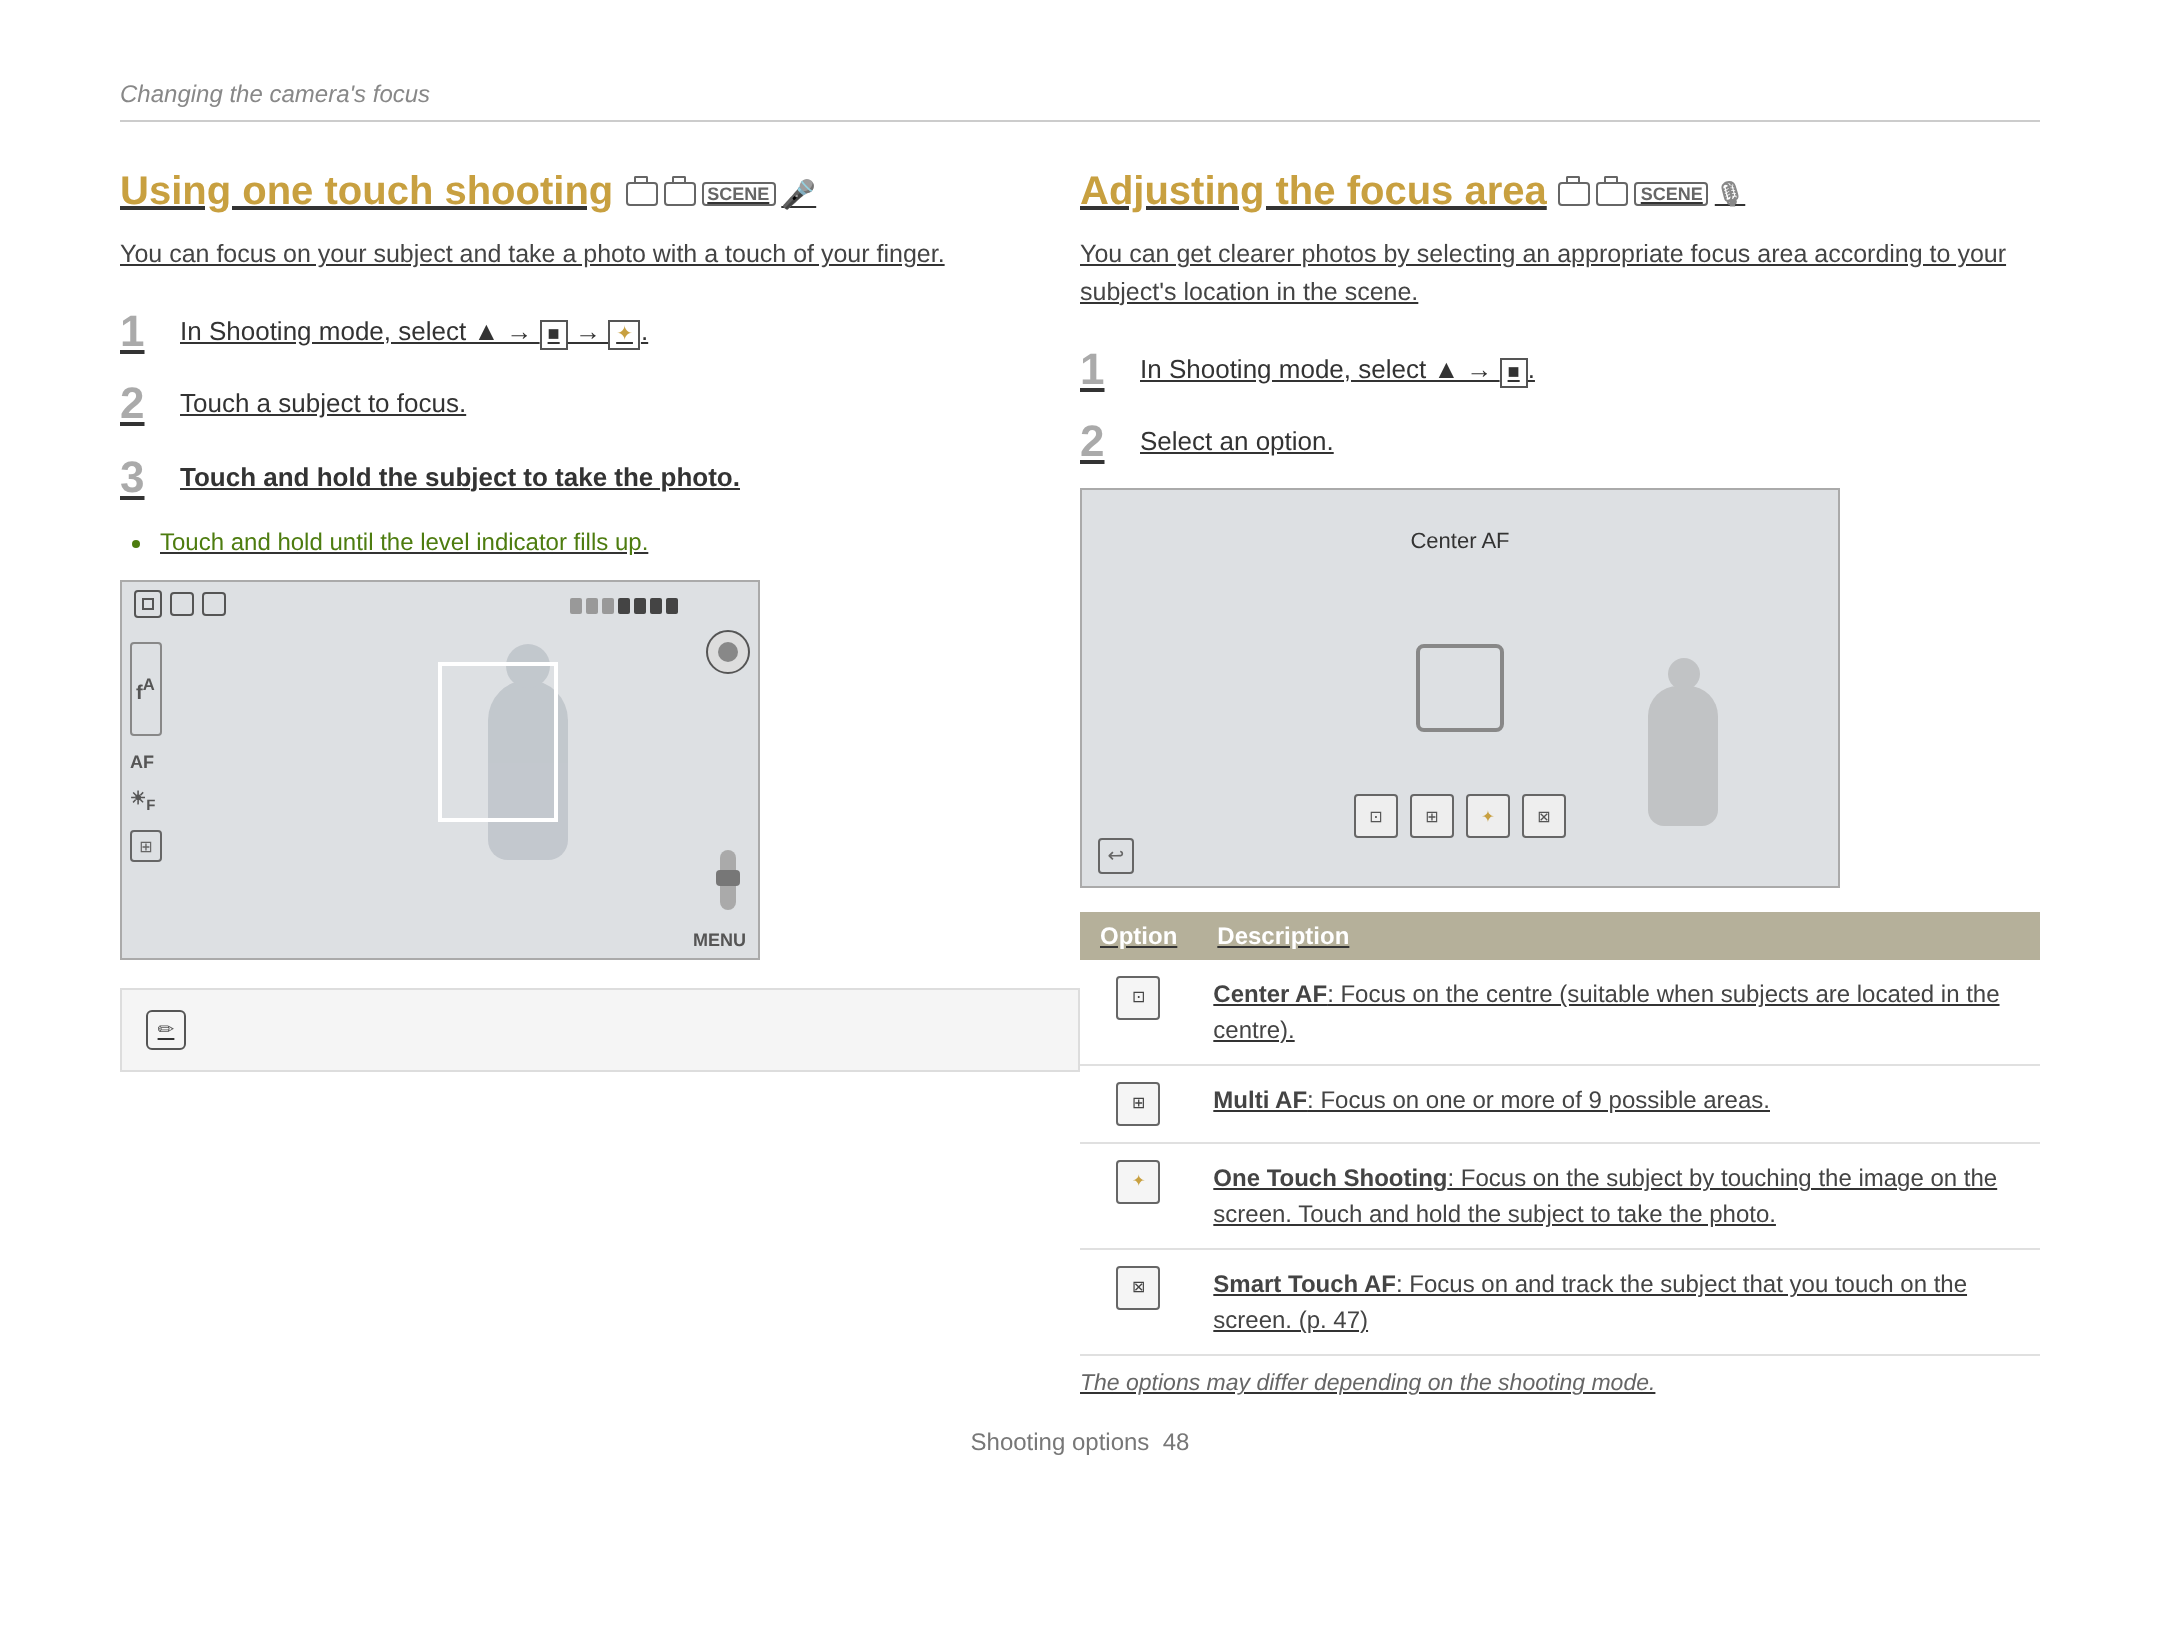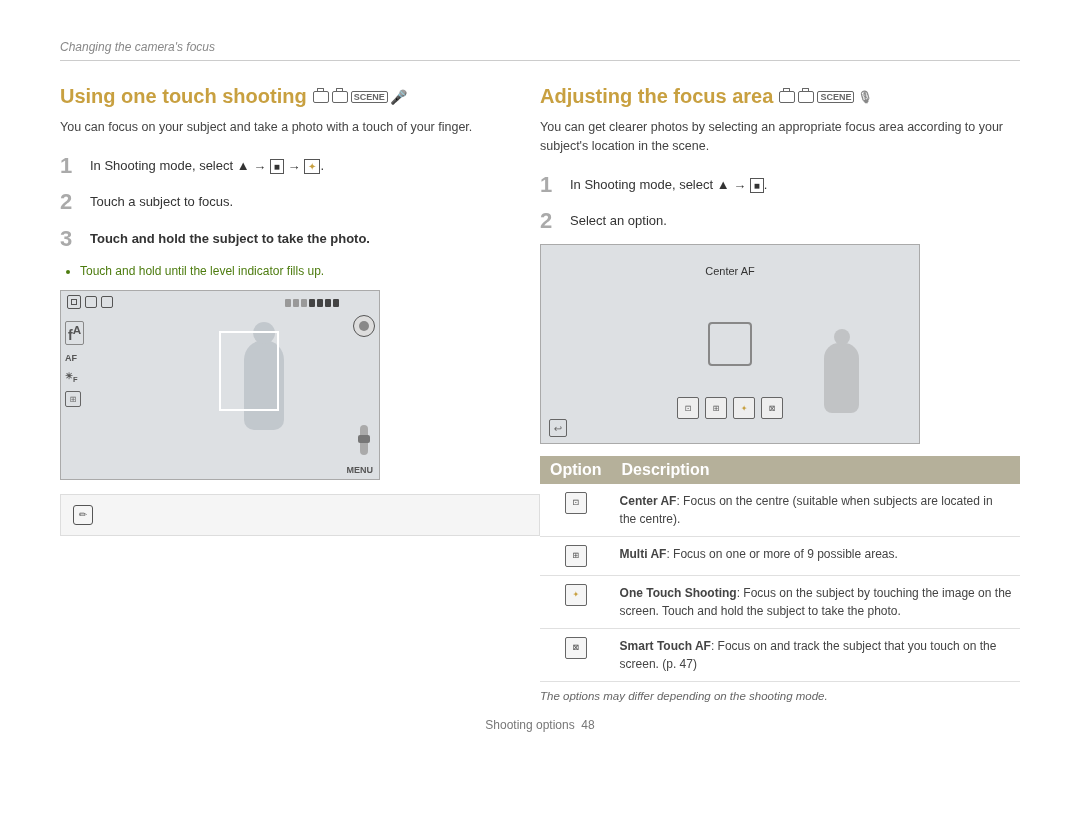--- a/index.html
+++ b/index.html
@@ -32,20 +32,21 @@
 
     .breadcrumb-text {
       font-size: 12px;
       color: #888;
       font-style: italic;
     }
 
     .two-col {
       display: flex;
       flex: 1;
+      text-decoration: underline;
     }
 
     .col {
       flex: 1;
     }
 
     .section-title {
       font-size: 20px;
       color: #c8a040;
       font-weight: bold;
@@ -391,21 +392,21 @@
     
     .options-table {
       width: 100%;
       border-collapse: collapse;
       margin-top: 12px;
     }
 
     .options-header {
       background: #b5b09a;
       color: #fff;
-      font-size: 16px;
+      font-size: 12px;
     }
 
     .options-header th {
       padding: 5px 10px;
       text-align: left;
       font-weight: bold;
     }
 
     .options-row {
       border-bottom: 1px solid #e0e0e0;
@@ -512,21 +513,21 @@
           <div class="level-seg"></div>
           <div class="level-seg"></div>
           <div class="level-seg"></div>
           <div class="level-seg active"></div>
           <div class="level-seg active"></div>
           <div class="level-seg active"></div>
           <div class="level-seg active"></div>
         </div>
 
         <div class="cam-left-bar">
-          <span class="cam-label-sm" style="font-size:14px; border:1px solid #888; padding:1px 2px; border-radius:2px;">f<sup>A</sup></span>
+          <span class="cam-label-sm" style="font-size:10px; border:1px solid #888; padding:15px 2px; border-radius:2px;">f<sup>A</sup></span>
           <span class="cam-label-sm">AF</span>
           <span class="cam-label-sm" style="font-size:9px;">☀<sub>F</sub></span>
           <div style="width:16px;height:16px;border:1.5px solid #666;border-radius:2px;display:flex;align-items:center;justify-content:center;">
             <span style="font-size:8px;color:#666;">⊞</span>
           </div>
         </div>
 
         <div class="cam-subject">
           <div class="cam-subject-figure"></div>
         </div>

